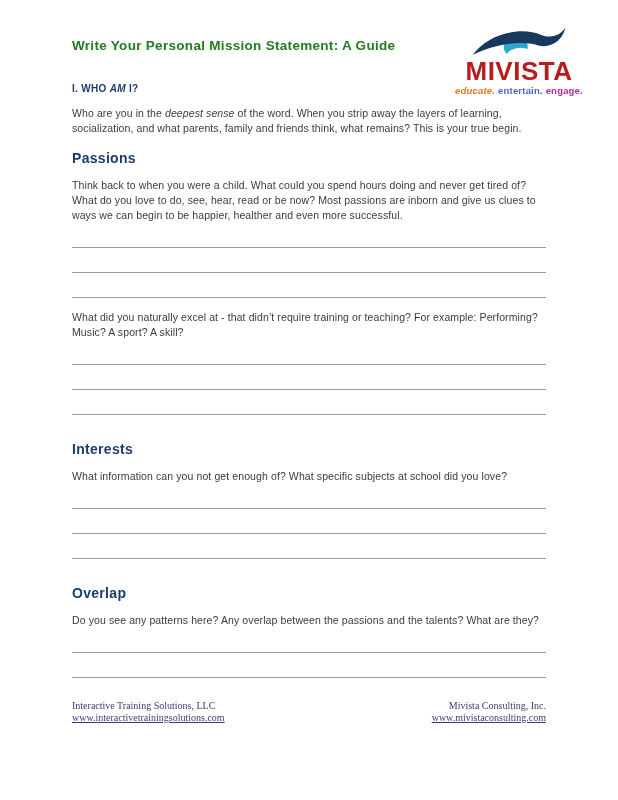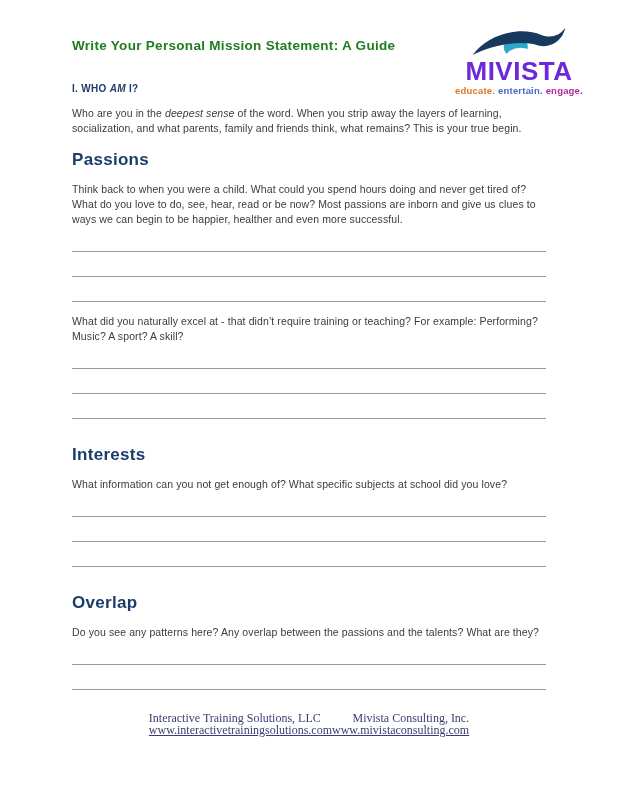--- a/index.html
+++ b/index.html
@@ -26,36 +26,36 @@
     top: 26px;
     right: 20px;
     width: 158px;
     text-align: center;
   }
   .logo-eye { display: block; margin: 0 auto; }
   .logo-brand {
     font-size: 26px;
     font-weight: bold;
     letter-spacing: 0.5px;
-    color: #6d28d9;
+    color: #b91c1c;
     line-height: 26px;
     margin-top: -2px;
   }
   .logo-tagline {
     font-size: 9.5px;
     font-weight: bold;
     letter-spacing: 0.2px;
     white-space: nowrap;
     margin-top: 1px;
   }
-  .tag-educate { color: #e0781e; }
+  .tag-educate { color: #e0781e; font-style: italic; }
   .tag-entertain { color: #4868c8; }
   .tag-engage { color: #b02898; }
   .sec-heading {
-    font-size: 17px;
+    font-size: 14px;
     font-weight: bold;
     color: #1c3c6b;
     letter-spacing: 0.3px;
   }
   .who-heading { margin-top: 30px; font-size: 10px; }
   .mt { margin-top: 26px; }
   .para {
     margin-top: 12px;
     font-size: 10.5px;
     line-height: 15px;
@@ -63,23 +63,23 @@
     letter-spacing: 0.1px;
   }
   .italic { font-style: italic; }
   .write-line {
     height: 25px;
     border-bottom: 1px solid #9a9a9a;
   }
   .footer {
     margin-top: 22px;
     display: flex;
-    justify-content: center;
+    justify-content: space-between;
     font-family: "Liberation Serif", serif;
-    font-size: 12px;
+    font-size: 10px;
     line-height: 12px;
     color: #3b3c74;
   }
   .footer .right { text-align: right; }
   .site-link {
     color: #3b3c74;
     text-decoration: underline;
     cursor: pointer;
     display: inline-block;
   }

